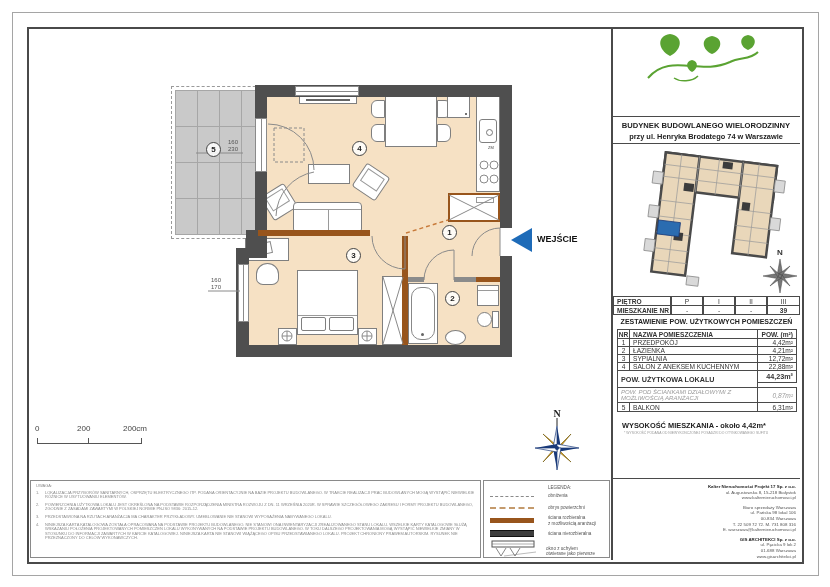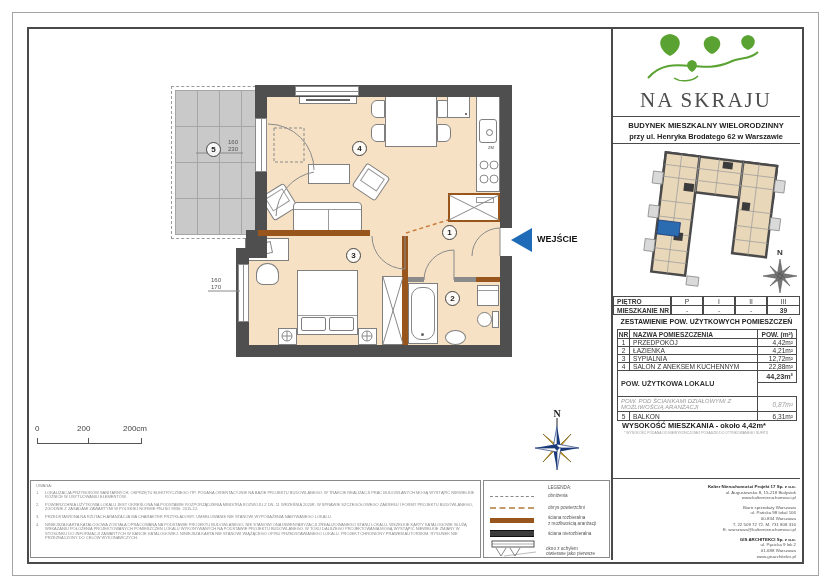--- a/index.html
+++ b/index.html
@@ -219,26 +219,25 @@
   <svg class="abs" style="left:640px;top:32px;" width="130" height="54" viewBox="0 0 130 54">
     <path d="M8 46 C 30 20, 60 44, 90 30 C 100 25, 110 28, 118 20" stroke="#5aa332" stroke-width="2" fill="none"></path>
     <path d="M34 46 C 40 50, 52 50, 58 44" stroke="#5aa332" stroke-width="1.5" fill="none"></path>
     <g fill="#5aa332">
       <path d="M30 24 C 18 18, 16 4, 30 2 C 44 4, 42 18, 30 24 Z"></path>
       <path d="M72 22 C 62 18, 60 6, 72 4 C 84 6, 82 18, 72 22 Z"></path>
       <path d="M108 18 C 100 15, 98 5, 108 3 C 118 5, 116 15, 108 18 Z"></path>
       <path d="M52 40 C 46 37, 45 29, 52 28 C 59 29, 58 37, 52 40 Z"></path>
     </g>
   </svg>
-  <div class="abs" style="left:613px;top:88px;width:186px;text-align:center;font-family:'Liberation Serif',serif;font-size:21px;letter-spacing:2px;color:#4d4d4d;">NA SKRAJU</div>
   <div class="panel-line" style="left:613px;top:116px;width:187px;height:1px;"></div>
 
   <div class="abs" style="left:613px;top:121px;width:186px;text-align:center;">
-    <div style="font-size:7.6px;font-weight:bold;color:#222;">BUDYNEK MIESZKALNY WIELORODZINNY</div>
-    <div style="font-size:7.4px;font-weight:bold;color:#222;margin-top:2px;">przy ul. Henryka Brodatego 62 w Warszawie</div>
+    <div style="font-size:7.6px;font-weight:bold;color:#222;">BUDYNEK BUDOWLANEGO WIELORODZINNY</div>
+    <div style="font-size:7.4px;font-weight:bold;color:#222;margin-top:2px;">przy ul. Henryka Brodatego 74 w Warszawie</div>
   </div>
   <div class="panel-line" style="left:613px;top:143px;width:187px;height:1px;"></div>
 
   <svg class="abs" style="left:628px;top:150px;" width="170" height="145" viewBox="0 0 170 145">
     <g transform="rotate(7 80 70)">
       <g fill="#e9d7ba" stroke="#4a4a4a" stroke-width="2.5">
         <rect x="30" y="8" width="112" height="36"></rect>
         <rect x="30" y="8" width="34" height="120"></rect>
         <rect x="108" y="8" width="34" height="92"></rect>
       </g>
@@ -328,21 +327,21 @@
       <div class="tblcell" style="width:13px;height:9px;justify-content:center;">3</div>
       <div class="tblcell" style="width:129px;height:9px;padding-left:3px;margin-left:-1px;">SYPIALNIA</div>
       <div class="tblcell" style="width:40px;height:9px;justify-content:flex-end;padding-right:3px;margin-left:-1px;">12,72m²</div>
     </div>
     <div style="display:flex;margin-top:-1px;">
       <div class="tblcell" style="width:13px;height:9px;justify-content:center;">4</div>
       <div class="tblcell" style="width:129px;height:9px;padding-left:3px;margin-left:-1px;">SALON Z ANEKSEM KUCHENNYM</div>
       <div class="tblcell" style="width:40px;height:9px;justify-content:flex-end;padding-right:3px;margin-left:-1px;">22,88m²</div>
     </div>
     <div style="display:flex;margin-top:-1px;">
-      <div class="tblcell" style="width:142px;height:27px;padding-left:3px;font-weight:bold;font-size:7.2px;">POW. UŻYTKOWA LOKALU</div>
+      <div class="tblcell" style="width:142px;height:18px;padding-left:3px;font-weight:bold;font-size:7.2px;">POW. UŻYTKOWA LOKALU</div>
       <div class="tblcell" style="width:40px;height:13px;justify-content:flex-end;padding-right:3px;font-weight:bold;font-size:7.2px;margin-left:-1px;">44,23m²</div>
     </div>
     <div style="display:flex;margin-top:-1px;">
       <div class="tblcell" style="width:142px;height:16px;padding-left:3px;color:#9a9a9a;font-style:italic;font-size:6px;line-height:6.5px;">POW. POD ŚCIANKAMI DZIAŁOWYMI Z MOŻLIWOŚCIĄ ARANŻACJI</div>
       <div class="tblcell" style="width:40px;height:16px;justify-content:flex-end;padding-right:3px;color:#9a9a9a;font-style:italic;margin-left:-1px;">0,87m²</div>
     </div>
     <div style="display:flex;margin-top:-1px;">
       <div class="tblcell" style="width:13px;height:10px;justify-content:center;">5</div>
       <div class="tblcell" style="width:129px;height:10px;padding-left:3px;margin-left:-1px;">BALKON</div>
       <div class="tblcell" style="width:40px;height:10px;justify-content:flex-end;padding-right:3px;margin-left:-1px;">6,31m²</div>

